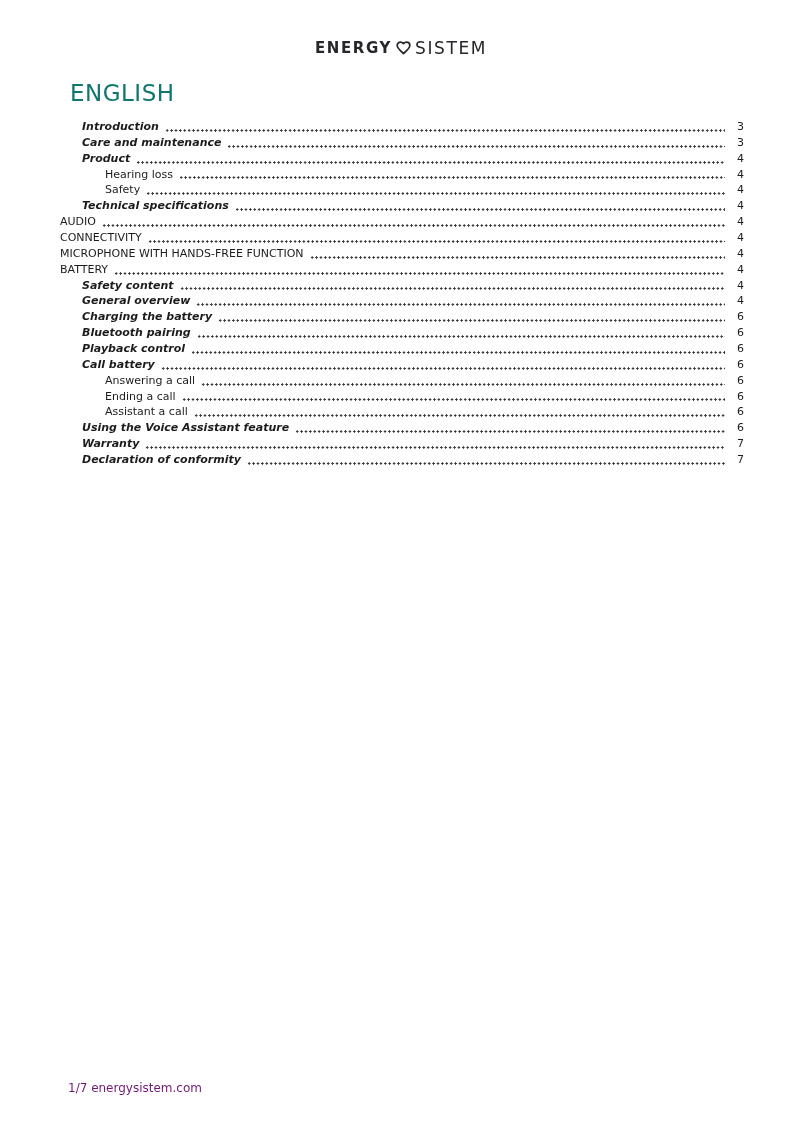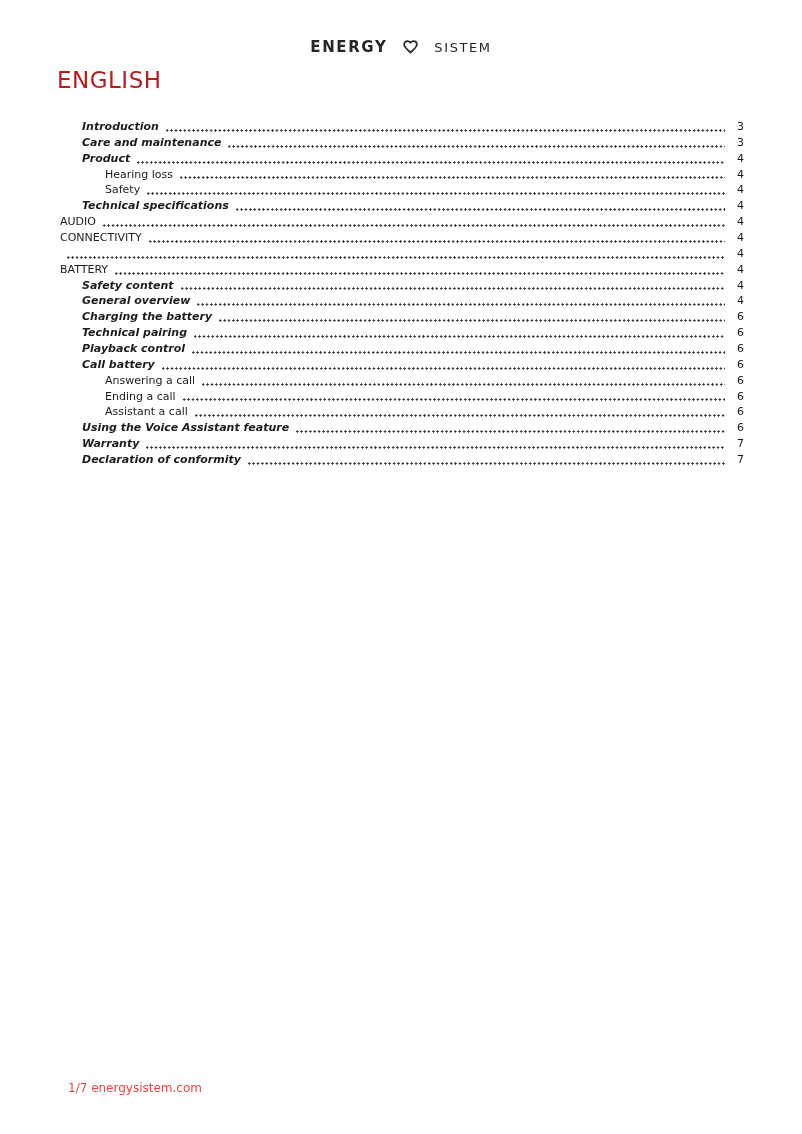--- a/index.html
+++ b/index.html
@@ -15,47 +15,47 @@
 
   
   .logo {
     position: absolute;
     top: 38px;
     left: 0;
     width: 802px;
     display: flex;
     justify-content: center;
     align-items: center;
-    gap: 14px;
+    gap: 2px;
     color: #26262b;
     user-select: none;
   }
   .logo-energy {
     font-size: 15px;
     font-weight: 700;
     letter-spacing: 1.6px;
   }
   .logo-sistem {
-    font-size: 13px;
+    font-size: 17px;
     font-weight: 400;
     letter-spacing: 1.6px;
   }
   .logo-heart { display: inline-flex; margin: 0 1px; }
   .logo-heart svg { display: block; }
 
   
   .lang-title {
     position: absolute;
     left: 57px;
     top: 67px;
-    margin: 0;
+    margin: 13px;
     font-size: 23px;
     font-weight: 400;
     letter-spacing: 0.5px;
-    color: #b91c1c;
+    color: #0f766e;
   }
 
   
   .toc {
     position: absolute;
     left: 60px;
     top: 119px;
     width: 684px;
   }
   .toc-row {
@@ -88,21 +88,21 @@
     width: 14px;
     text-align: right;
   }
 
   
   .footer {
     position: absolute;
     left: 68px;
     top: 1081px;
     font-size: 12px;
-    color: #ef4444;
+    color: #701a75;
     text-align: right;
   }
 </style>
 </head>
 <body>
 
 <div class="page">
 
   <header class="logo">
     <span class="logo-energy">ENERGY</span>
@@ -151,20 +151,21 @@
         <span class="toc-label">AUDIO</span>
         <span class="toc-leader"></span>
         <span class="toc-page">4</span>
       </div>
       <div class="toc-row lvl0">
         <span class="toc-label">CONNECTIVITY</span>
         <span class="toc-leader"></span>
         <span class="toc-page">4</span>
       </div>
       <div class="toc-row lvl0">
+        <span class="toc-label">MICROPHONE WITH HANDS-FREE FUNCTION</span>
         <span class="toc-leader"></span>
         <span class="toc-page">4</span>
       </div>
       <div class="toc-row lvl0">
         <span class="toc-label">BATTERY</span>
         <span class="toc-leader"></span>
         <span class="toc-page">4</span>
       </div>
       <div class="toc-row lvl1 bold-italic">
         <span class="toc-label">Safety content</span>
@@ -175,21 +176,21 @@
         <span class="toc-label">General overview</span>
         <span class="toc-leader"></span>
         <span class="toc-page">4</span>
       </div>
       <div class="toc-row lvl1 bold-italic">
         <span class="toc-label">Charging the battery</span>
         <span class="toc-leader"></span>
         <span class="toc-page">6</span>
       </div>
       <div class="toc-row lvl1 bold-italic">
-        <span class="toc-label">Technical pairing</span>
+        <span class="toc-label">Bluetooth pairing</span>
         <span class="toc-leader"></span>
         <span class="toc-page">6</span>
       </div>
       <div class="toc-row lvl1 bold-italic">
         <span class="toc-label">Playback control</span>
         <span class="toc-leader"></span>
         <span class="toc-page">6</span>
       </div>
       <div class="toc-row lvl1 bold-italic">
         <span class="toc-label">Call battery</span>

